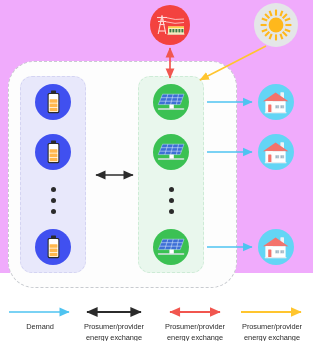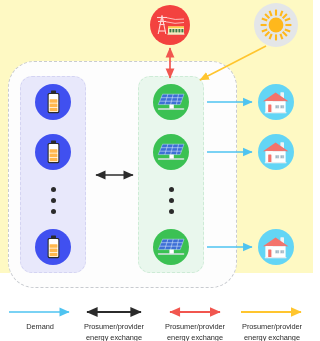--- a/index.html
+++ b/index.html
@@ -6,21 +6,21 @@
   html, body {
     margin: 0; padding: 0;
     width: 313px; height: 341px;
     background: #ffffff;
     font-family: "Liberation Sans", sans-serif;
     overflow: hidden;
   }
   #stage {
     position: relative;
     width: 313px; height: 273px;
-    background: #fef9c3;
+    background: #f0abfc;
   }
 
   
   .outer-dashed {
     position: absolute;
     left: 8px; top: 61px;
     width: 229px; height: 227px;
     border: 1.5px dashed #c8cbd0;
     border-radius: 26px;
     background: #fdfdfd;

